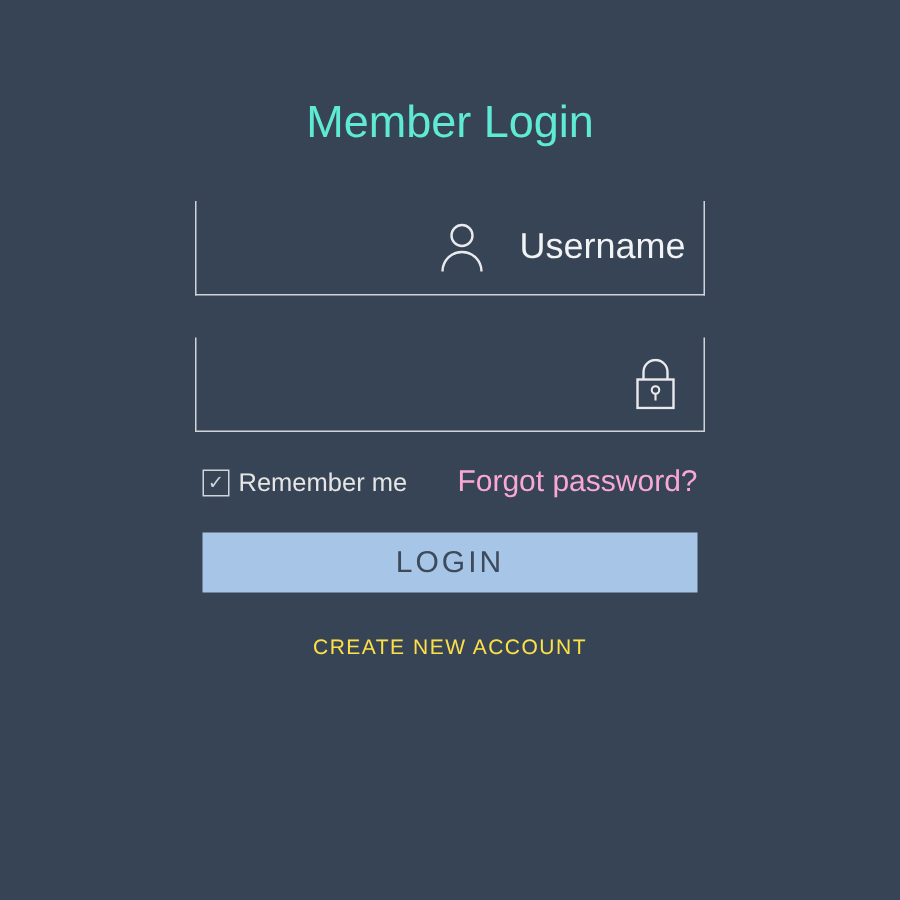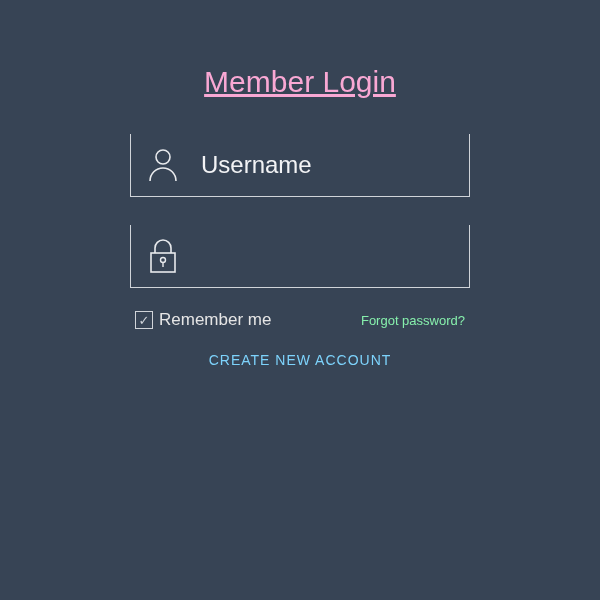--- a/index.html
+++ b/index.html
@@ -11,35 +11,35 @@
       font-family: Arial, Helvetica, sans-serif;
       display: flex;
       justify-content: center;
       align-items: flex-start;
     }
     .login-card {
       width: 370px;
       margin-top: 65px;
     }
     .title {
-      color: #f9a8d4;
+      color: #5eead4;
       font-size: 30px;
       font-weight: 400;
       text-align: center;
       margin: 0 0 35px 0;
-      text-decoration: underline;
     }
     .field {
       border: 1px solid #d0d4d9;
       border-top: none;
       height: 62px;
       margin: 0 15px 28px 15px;
       display: flex;
       align-items: center;
       padding: 0 12px;
+      justify-content: flex-end;
     }
     .field .icon {
       flex: 0 0 40px;
       display: flex;
       justify-content: center;
       align-items: center;
     }
     .field-label {
       color: #f2f3f5;
       font-size: 24px;
@@ -68,42 +68,42 @@
       justify-content: center;
       color: #d0d4d9;
       font-size: 13px;
       line-height: 1;
     }
     .remember-label {
       color: #e5e5e5;
       font-size: 17px;
     }
     .forgot {
-      color: #86efac;
-      font-size: 13px;
+      color: #f9a8d4;
+      font-size: 20px;
       cursor: pointer;
     }
     .login-btn {
       background: #a7c5e6;
       color: #3d4a5c;
       height: 40px;
       margin: 0 20px;
       display: flex;
       align-items: center;
       justify-content: center;
       font-size: 20px;
       letter-spacing: 2px;
       cursor: pointer;
     }
     .create {
-      color: #7dd3fc;
+      color: #fde047;
       font-size: 14px;
       letter-spacing: 1px;
       text-align: center;
-      margin-top: 16px;
+      margin-top: 28px;
       cursor: pointer;
     }
     svg { display: block; }
   </style>
 </head>
 <body>
 
 <div class="login-card">
   <h1 class="title">Member Login</h1>
 
@@ -129,15 +129,16 @@
   </div>
 
   <div class="row">
     <div class="remember">
       <span class="checkbox">✓</span>
       <span class="remember-label">Remember me</span>
     </div>
     <span class="forgot">Forgot password?</span>
   </div>
 
+  <div class="login-btn">LOGIN</div>
 
   <div class="create">CREATE NEW ACCOUNT</div>
 </div>
 
 </body></html>

